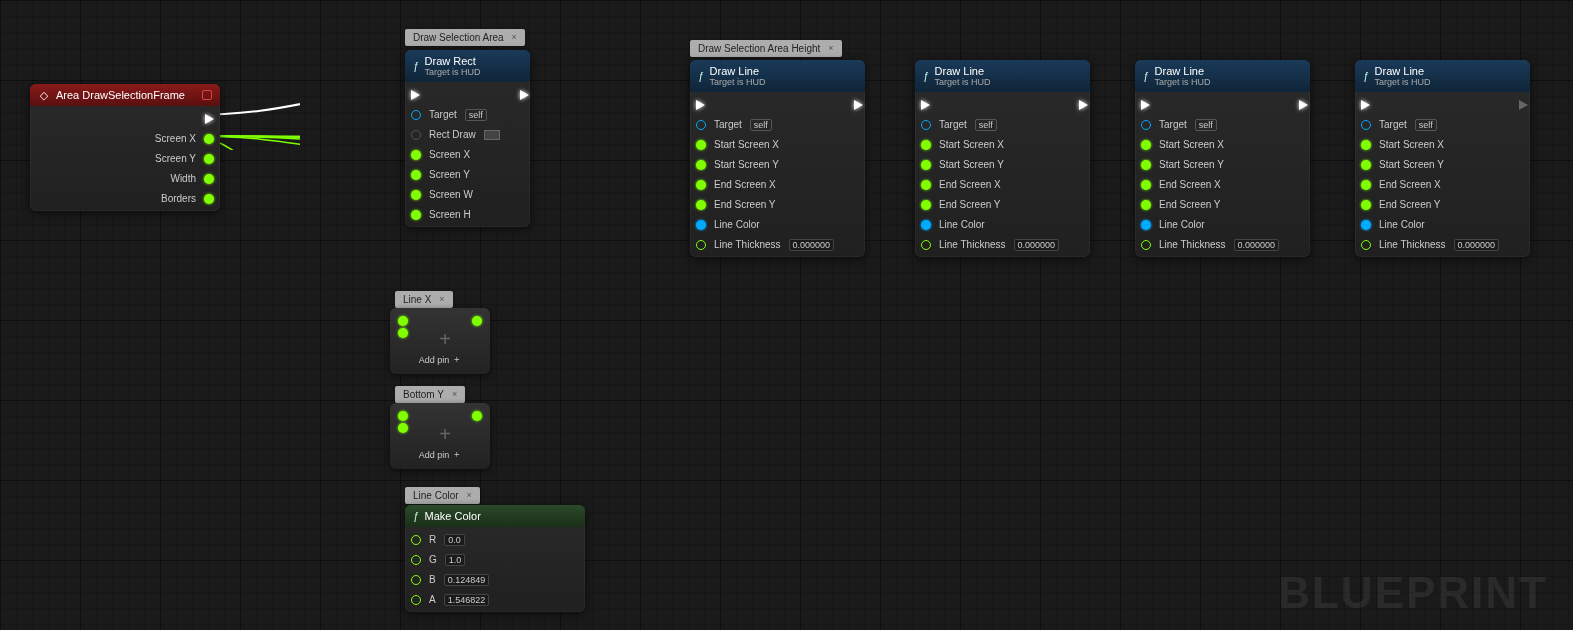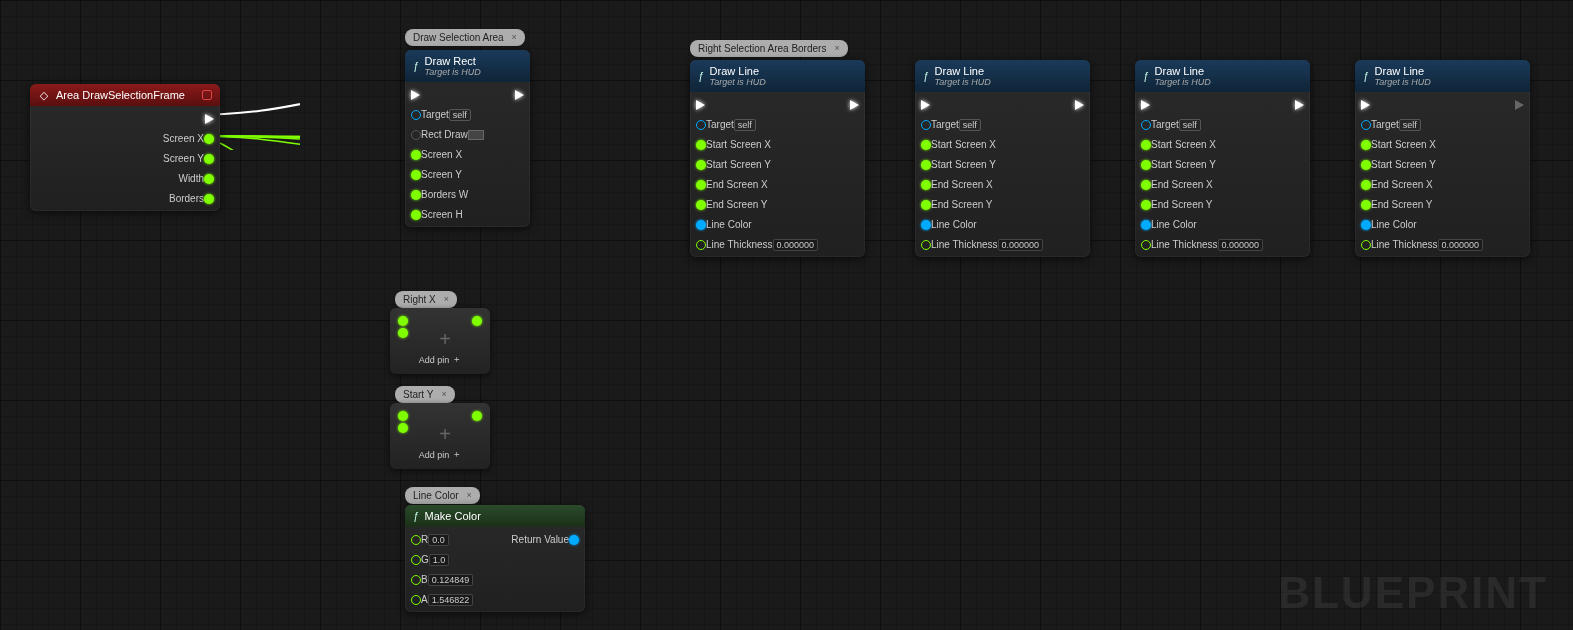--- a/index.html
+++ b/index.html
@@ -5,35 +5,35 @@
 *{margin:0;padding:0;box-sizing:border-box;font-family:Arial,sans-serif}
 body{background:#1a1a1a;width:1573px;height:630px;position:relative;overflow:hidden}
 .grid{position:absolute;inset:0;background-image:linear-gradient(rgba(0,0,0,.3) 1px,transparent 1px),linear-gradient(90deg,rgba(0,0,0,.3) 1px,transparent 1px),linear-gradient(rgba(0,0,0,.15) 1px,transparent 1px),linear-gradient(90deg,rgba(0,0,0,.15) 1px,transparent 1px);background-size:80px 80px,80px 80px,16px 16px,16px 16px}
 .watermark{position:absolute;right:25px;bottom:12px;font-size:44px;font-weight:700;color:rgba(255,255,255,.07);letter-spacing:2px;pointer-events:none}
 svg.wires{position:absolute;inset:0;pointer-events:none}
 .node{position:absolute;background:linear-gradient(#2a2a2a,#202020);border-radius:6px;box-shadow:0 2px 8px rgba(0,0,0,.6),inset 0 0 0 1px rgba(255,255,255,.04);min-width:120px}
 .node-header{padding:5px 8px;border-radius:6px 6px 0 0;display:flex;align-items:center;gap:6px;font-size:11px;color:#fff}
 .node-header.event{background:linear-gradient(#8b1a1a,#5a0f0f)}
 .node-header.func{background:linear-gradient(#1a3a5a,#0f2538)}
 .node-header.pure{background:linear-gradient(#2a4a2a,#1a3018)}
-.subtitle{font-size:9px;font-style:italic;color:#aaa;display:block}
+.subtitle{font-size:9px;color:#aaa;display:block}
 .node-body{padding:4px 6px;display:flex;justify-content:space-between;gap:20px}
 .pins{display:flex;flex-direction:column;gap:3px}
-.pin{display:flex;align-items:center;gap:0;font-size:10px;color:#ccc;white-space:nowrap;min-height:17px}
+.pin{display:flex;align-items:center;gap:8px;font-size:10px;color:#ccc;white-space:nowrap;min-height:17px}
 .pin-icon{width:10px;height:10px;border-radius:50%;flex-shrink:0}
 .pin-icon.green{background:#7fff00;box-shadow:0 0 3px #7fff00}
 .pin-icon.blue{background:#0af;box-shadow:0 0 3px #0af}
 .pin-icon.hollow{background:transparent;border:1.5px solid #555;box-shadow:none}
 .pin-icon.hollow-blue{background:transparent;border:1.5px solid #0af;box-shadow:none}
 .pin-exec{width:0;height:0;border-top:5px solid transparent;border-bottom:5px solid transparent;border-left:9px solid #fff;filter:drop-shadow(0 0 2px #fff)}
 .pin-exec.hollow{border-left-color:#666;filter:none}
 .pin.right{flex-direction:row-reverse}
 .pill{background:#1a1a1a;border:1px solid #444;border-radius:2px;padding:0 3px;font-size:9px;color:#ccc}
 .selfpill{border:1px solid #555;border-radius:2px;padding:0 3px;font-size:9px}
-.comment{position:absolute;background:rgba(200,200,200,.85);color:#222;font-size:10px;padding:3px 8px;border-radius:8px;box-shadow:0 1px 3px rgba(0,0,0,.3)}
+.comment{position:absolute;background:rgba(200,200,200,.85);color:#222;font-size:10px;padding:3px 8px;border-radius:2px;box-shadow:0 1px 3px rgba(0,0,0,.3)}
 .comment .close{float:right;margin-left:8px;color:#555;font-size:9px}
 .addnode{position:absolute;background:linear-gradient(#333,#222);border-radius:6px;width:100px;box-shadow:0 2px 6px rgba(0,0,0,.6)}
 .addnode-body{display:flex;flex-direction:column;align-items:center;padding:8px;gap:2px}
 .plus{font-size:20px;color:#666}
 .addpin{font-size:9px;color:#ccc;display:flex;align-items:center;gap:3px}
 .icon{width:12px;height:12px;display:inline-flex;align-items:center;justify-content:center}
 .fx{font-size:10px;font-style:italic;color:#cfe}
 .swatch{width:16px;height:10px;background:#444;border:1px solid #666;display:inline-block}
 .delegate{width:10px;height:10px;border:1.5px solid #d44;border-radius:2px}
 </style>
@@ -74,23 +74,23 @@
 <path d="M487 420 C 750 420 950 196 1140 196" stroke="#7fff00" stroke-width="1.5" fill="none"></path>
 <path d="M487 420 C 800 420 1050 162 1140 162" stroke="#7fff00" stroke-width="1.5" fill="none"></path>
 <path d="M487 420 C 850 420 1150 213 1360 213" stroke="#7fff00" stroke-width="1.5" fill="none"></path>
 <path d="M580 533 C 660 533 660 213 695 213" stroke="#0af" stroke-width="1.5" fill="none"></path>
 <path d="M580 533 C 740 533 830 213 920 213" stroke="#0af" stroke-width="1.5" fill="none"></path>
 <path d="M580 533 C 820 533 1030 213 1140 213" stroke="#0af" stroke-width="1.5" fill="none"></path>
 <path d="M580 533 C 920 533 1250 230 1360 230" stroke="#0af" stroke-width="1.5" fill="none"></path>
 </svg>
 
 <div class="comment" style="left:405px;top:29px"><span>Draw Selection Area</span><span class="close">×</span></div>
-<div class="comment" style="left:690px;top:40px"><span>Right Selection Area Borders</span><span class="close">×</span></div>
-<div class="comment" style="left:395px;top:291px"><span>Right X</span><span class="close">×</span></div>
-<div class="comment" style="left:395px;top:386px"><span>Start Y</span><span class="close">×</span></div>
+<div class="comment" style="left:690px;top:40px"><span>Draw Selection Area Height</span><span class="close">×</span></div>
+<div class="comment" style="left:395px;top:291px"><span>Line X</span><span class="close">×</span></div>
+<div class="comment" style="left:395px;top:386px"><span>Bottom Y</span><span class="close">×</span></div>
 <div class="comment" style="left:405px;top:487px"><span>Line Color</span><span class="close">×</span></div>
 
 <div class="node" style="left:30px;top:84px;width:190px">
 <div class="node-header event">
 <span class="icon">◇</span>
 <span>Area DrawSelectionFrame</span>
 <span class="delegate" style="margin-left:auto"></span>
 </div>
 <div class="node-body">
 <div class="pins"></div>
@@ -141,21 +141,21 @@
 <div class="pin">
           <span class="pin-icon green"></span>
           <span>Screen X</span>
         </div>
 <div class="pin">
           <span class="pin-icon green"></span>
           <span>Screen Y</span>
         </div>
 <div class="pin">
           <span class="pin-icon green"></span>
-          <span>Borders W</span>
+          <span>Screen W</span>
         </div>
 <div class="pin">
           <span class="pin-icon green"></span>
           <span>Screen H</span>
         </div>
 </div>
 <div class="pins">
         <div class="pin right">
           <span class="pin-exec"></span>
         </div>
@@ -220,26 +220,20 @@
           <span class="pin-icon hollow" style="border-color:#7fff00"></span>
           <span>B</span>
           <span class="pill">0.124849</span>
         </div>
 <div class="pin">
           <span class="pin-icon hollow" style="border-color:#7fff00"></span>
           <span>A</span>
           <span class="pill">1.546822</span>
         </div>
 </div>
-<div class="pins">
-<div class="pin right">
-          <span class="pin-icon blue"></span>
-          <span>Return Value</span>
-        </div>
-</div>
 </div>
 </div>
 
 <div class="watermark">BLUEPRINT</div>
 
 <div class="node" style="left: 690px; top: 60px; width: 175px;">
     <div class="node-header func">
       <span class="fx">ƒ</span>
       <div><span>Draw Line</span><span class="subtitle">Target is HUD</span></div>
     </div>

